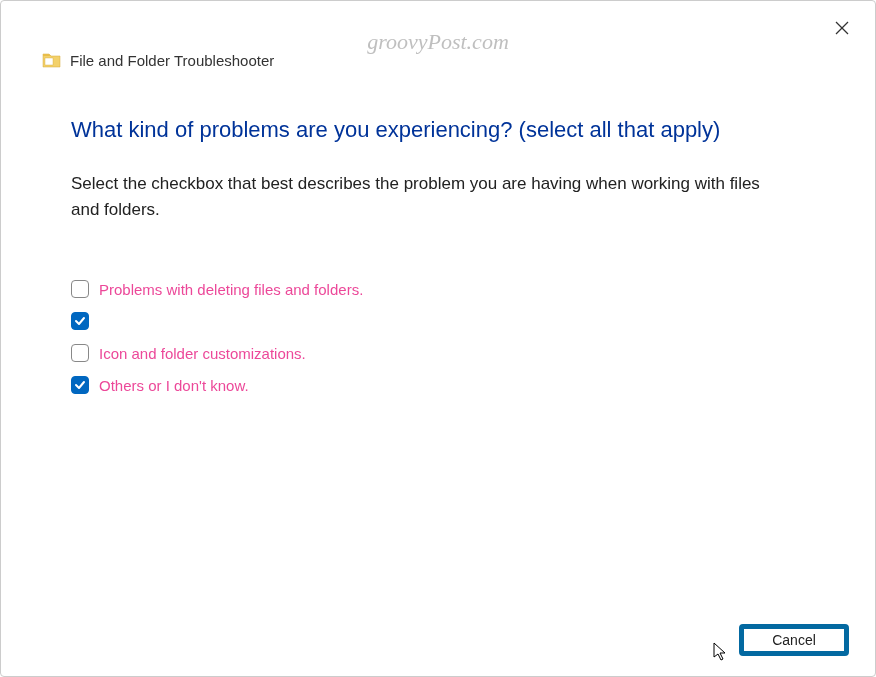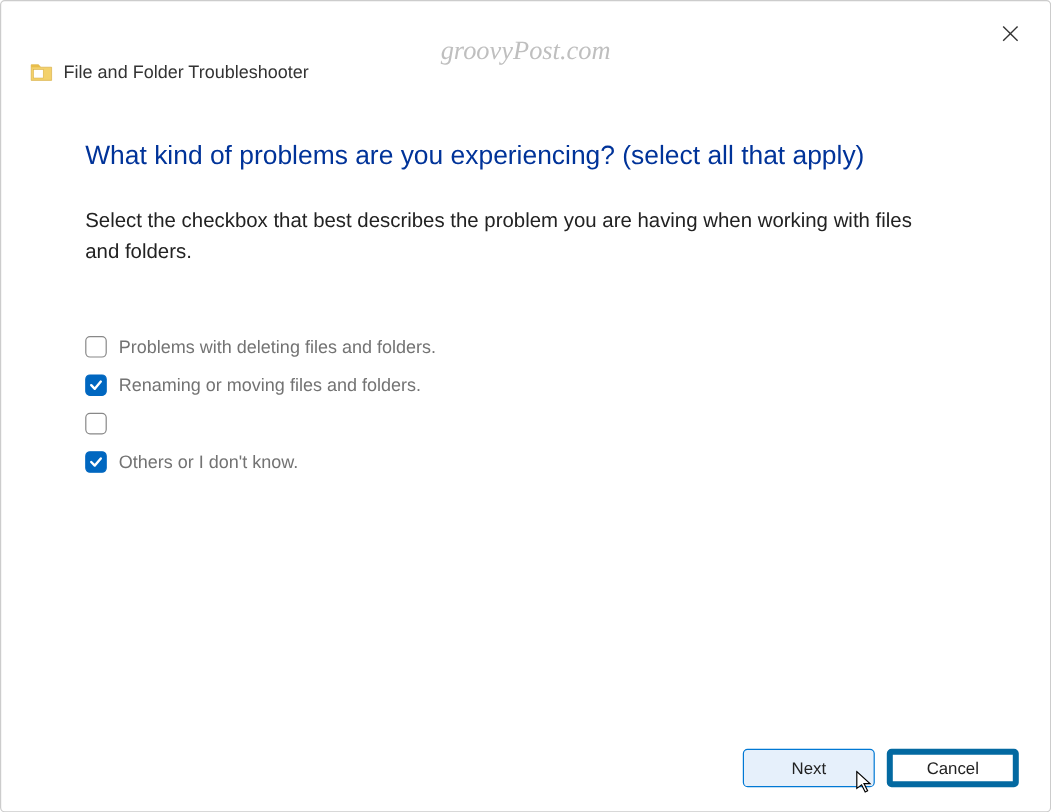--- a/index.html
+++ b/index.html
@@ -48,20 +48,21 @@
     }
     .close-btn svg {
       width: 14px;
       height: 14px;
     }
     .header-row {
       display: flex;
       align-items: center;
       padding: 50px 20px 0 24px;
       gap: 8px;
+      margin-left: 17px;
     }
     .folder-icon {
       width: 20px;
       height: 18px;
       display: inline-flex;
     }
     .header-title {
       font-size: 15px;
       color: #333;
     }
@@ -104,21 +105,21 @@
     .checkbox.checked {
       background: #0067c0;
       border-color: #0067c0;
     }
     .checkbox.checked svg {
       width: 12px;
       height: 12px;
     }
     .checkbox-label {
       font-size: 15px;
-      color: #737373;
+      color: #ec4899;
     }
     .footer {
       position: absolute;
       bottom: 20px;
       right: 26px;
       display: flex;
       gap: 10px;
     }
     .btn {
       width: 110px;
@@ -180,41 +181,40 @@
         <span class="checkbox"></span>
         <span class="checkbox-label">Problems with deleting files and folders.</span>
       </div>
 
       <div class="checkbox-row">
         <span class="checkbox checked">
           <svg viewBox="0 0 12 12">
             <path d="M2 6 L5 9 L10 3" stroke="#fff" stroke-width="2" fill="none" stroke-linecap="round" stroke-linejoin="round"></path>
           </svg>
         </span>
-        <span class="checkbox-label">Renaming or moving files and folders.</span>
       </div>
 
       <div class="checkbox-row">
         <span class="checkbox"></span>
+        <span class="checkbox-label">Icon and folder customizations.</span>
       </div>
 
       <div class="checkbox-row">
         <span class="checkbox checked">
           <svg viewBox="0 0 12 12">
             <path d="M2 6 L5 9 L10 3" stroke="#fff" stroke-width="2" fill="none" stroke-linecap="round" stroke-linejoin="round"></path>
           </svg>
         </span>
         <span class="checkbox-label">Others or I don't know.</span>
       </div>
 
     </div>
   </div>
 
   <div class="footer">
-    <button class="btn primary">Next</button>
     <button class="btn">Cancel</button>
   </div>
 
   <svg class="cursor-arrow" viewBox="0 0 16 20">
     <path d="M1 1 L1 15 L5 12 L8 18 L10 17 L7 11 L12 11 Z" fill="#fff" stroke="#000" stroke-width="1"></path>
   </svg>
 
 </div>
 
 </body></html>

